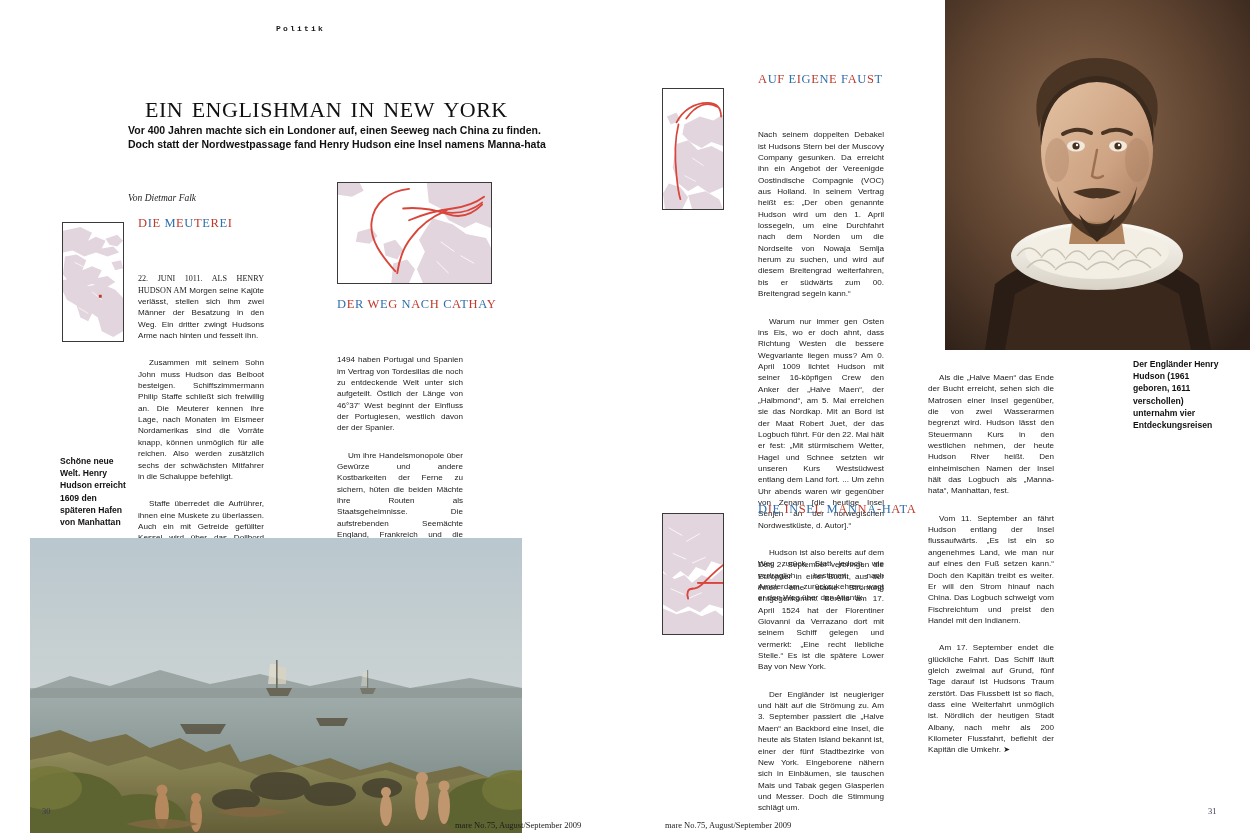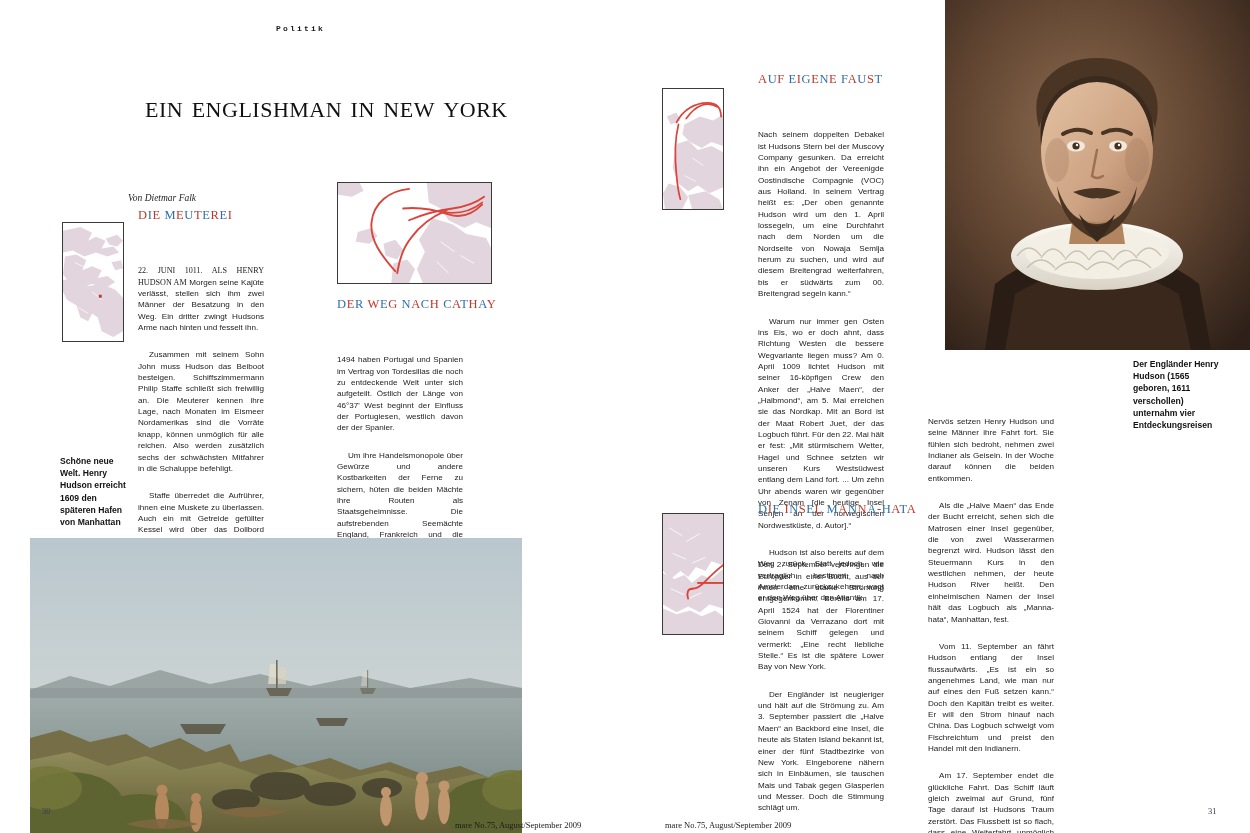--- a/index.html
+++ b/index.html
@@ -136,41 +136,45 @@
 </style>
 </head>
 <body>
 
 <div class="spread">
 
   <div class="kicker" style="left:276px; top:24px;">Politik</div>
 
   <div class="headline" style="left:128px; top:88px;">Ein Englishman in New York</div>
 
+  <div class="standfirst" style="left:128px; top:123px; width:440px;">
+    <div>Vor 400 Jahren machte sich ein Londoner auf, einen Seeweg nach China zu finden.</div>
+    <div>Doch statt der Nordwestpassage fand Henry Hudson eine Insel namens Manna-hata</div>
+  </div>
 
   <div class="byline" style="left:128px; top:193px;">Von Dietmar Falk</div>
 
   <div class="map" style="left:62px; top:222px; width:62px; height:120px;">
     <svg viewBox="0 0 62 120" preserveAspectRatio="none">
       <rect x="0" y="0" width="62" height="120" fill="#ffffff"></rect>
       <g fill="#e3d5de">
         <path d="M0 8 L18 4 L30 10 L26 18 L34 14 L44 18 L40 26 L52 24 L58 30 L46 34 L34 30 L22 34 L10 28 L0 30 Z"></path>
         <path d="M2 34 L14 32 L24 38 L20 48 L30 44 L40 48 L36 56 L46 54 L54 60 L44 66 L30 62 L18 66 L6 60 L0 52 Z"></path>
         <path d="M0 58 L12 56 L26 64 L40 62 L54 68 L62 76 L62 110 L52 116 L40 110 L36 96 L30 92 L26 100 L18 96 L14 84 L4 78 L0 70 Z"></path>
         <path d="M44 16 L56 12 L62 18 L56 24 L48 22 Z"></path>
         <path d="M50 40 L60 38 L62 46 L54 48 Z"></path>
       </g>
       <g fill="none" stroke="#ffffff" stroke-width="0.7">
         <path d="M12 40 L24 46 M30 70 L40 78 M16 86 L26 92"></path>
       </g>
       <rect x="37" y="73" width="3" height="3" fill="#c0392b"></rect>
     </svg>
   </div>
 
-  <div class="col" style="left:138px; top:210px; width:126px;">
+  <div class="col" style="left:138px; top:218px; width:126px;">
     <div class="sec-head"><span class="r">D</span><span class="b">I</span><span class="r">E</span><span class="b">&nbsp;M</span><span class="r">E</span><span class="b">U</span><span class="r">T</span><span class="b">E</span><span class="r">R</span><span class="b">E</span><span class="r">I</span></div>
     <p class="first"><span class="lede">22. JUNI 1011. ALS HENRY HUDSON AM</span> <span>Morgen seine Kajüte verlässt, stellen sich ihm zwei Männer der Besatzung in den Weg. Ein dritter zwingt Hudsons Arme nach hinten und fesselt ihn.</span></p>
     <p>Zusammen mit seinem Sohn John muss Hudson das Beiboot besteigen. Schiffszimmermann Philip Staffe schließt sich freiwillig an. Die Meuterer kennen ihre Lage, nach Monaten im Eismeer Nordamerikas sind die Vorräte knapp, können unmöglich für alle reichen. Also werden zusätzlich sechs der schwächsten Mitfahrer in die Schaluppe befehligt.</p>
     <p>Staffe überredet die Aufrührer, ihnen eine Muskete zu überlassen. Auch ein mit Getreide gefüllter Kessel wird über das Dollbord gereicht. Doch jeder weiß: So ausgerüstet kann niemand in einer Region überleben, in der auch im Sommer Eisschollen treiben. Das Beiboot wird einige Wellenschläge hinter dem Schiff hergezogen. Dann wird das Seil gekappt.</p>
   </div>
 
   <div class="caption" style="left:60px; top:455px; width:72px;">Schöne neue Welt. Henry Hudson erreicht 1609 den späteren Hafen von Manhattan</div>
 
   <div class="map" style="left:337px; top:182px; width:155px; height:102px;">
     <svg viewBox="0 0 155 102" preserveAspectRatio="none">
@@ -337,21 +341,20 @@
   </div>
 
   <div class="col" style="left:758px; top:504px; width:126px;">
     <div class="sec-head"><span class="b">D</span><span class="r">I</span><span class="b">E</span><span class="r">&nbsp;I</span><span class="b">N</span><span class="r">S</span><span class="b">E</span><span class="r">L</span><span class="b">&nbsp;M</span><span class="r">A</span><span class="b">N</span><span class="r">N</span><span class="b">A</span><span class="r">-</span><span class="b">H</span><span class="r">A</span><span class="b">T</span><span class="r">A</span></div>
     <p class="first">Den 2. September verbringen die Europäer in einer Bucht, aus der ihnen eine starke Strömung entgegenkommt. Bereits am 17. April 1524 hat der Florentiner Giovanni da Verrazano dort mit seinem Schiff gelegen und vermerkt: „Eine recht liebliche Stelle.“ Es ist die spätere Lower Bay von New York.</p>
     <p>Der Engländer ist neugieriger und hält auf die Strömung zu. Am 3. September passiert die „Halve Maen“ an Backbord eine Insel, die heute als Staten Island bekannt ist, einer der fünf Stadtbezirke von New York. Eingeborene nähern sich in Einbäumen, sie tauschen Mais und Tabak gegen Glasperlen und Messer. Doch die Stimmung schlägt um.</p>
     <p>Als am 0. September das mit fünf Mann besetzte Beiboot von einer Erkundungsfahrt zurückkehrt, nähern sich zwei Kanus mit mehr als 20 Kriegern. Es kommt zum Kampf. Einer der Matrosen, John Coleman, wird „durch einen in seine Kehle geschossenen Pfeil getötet“, notiert Robert Juet. Er erwähnt nicht, warum der Matrose getötet wurde. Vielleicht eine Provokation seitens der Europäer, vielleicht ein unmotivierter Angriff der Indianer?</p>
   </div>
 
   <div class="col" style="left:928px; top:372px; width:126px;">
-    <p class="first">Nervös setzen Henry Hudson und seine Männer ihre Fahrt fort. Sie fühlen sich bedroht, nehmen zwei Indianer als Geisein. In der Woche darauf können die beiden entkommen.</p>
     <p>Als die „Halve Maen“ das Ende der Bucht erreicht, sehen sich die Matrosen einer Insel gegenüber, die von zwei Wasserarmen begrenzt wird. Hudson lässt den Steuermann Kurs in den westlichen nehmen, der heute Hudson River heißt. Den einheimischen Namen der Insel hält das Logbuch als „Manna-hata“, Manhattan, fest.</p>
     <p>Vom 11. September an fährt Hudson entlang der Insel flussaufwärts. „Es ist ein so angenehmes Land, wie man nur auf eines den Fuß setzen kann.“ Doch den Kapitän treibt es weiter. Er will den Strom hinauf nach China. Das Logbuch schweigt vom Fischreichtum und preist den Handel mit den Indianern.</p>
     <p>Am 17. September endet die glückliche Fahrt. Das Schiff läuft gleich zweimal auf Grund, fünf Tage darauf ist Hudsons Traum zerstört. Das Flussbett ist so flach, dass eine Weiterfahrt unmöglich ist. Nördlich der heutigen Stadt Albany, nach mehr als 200 Kilometer Flussfahrt, befiehlt der Kapitän die Umkehr. ➤</p>
   </div>
 
   <div class="portrait" style="left:945px; top:0px; width:305px; height:350px;">
     <svg viewBox="0 0 305 350" preserveAspectRatio="none">
       <defs>
         <radialGradient id="bgR" cx="45%" cy="38%" r="78%">
           <stop offset="0%" stop-color="#8d6b4f"></stop>
@@ -414,21 +417,21 @@
       <path d="M134 214 Q152 238 170 214 Q164 232 152 242 Q140 232 134 214 Z" fill="#3a2a1d"></path>
 
       <ellipse cx="112" cy="160" rx="12" ry="22" fill="#a67c5e" opacity="0.35"></ellipse>
       <ellipse cx="192" cy="160" rx="12" ry="22" fill="#a67c5e" opacity="0.35"></ellipse>
 
       <rect x="0" y="0" width="305" height="350" fill="none"></rect>
       <path d="M0 0 L305 0 L305 350 L0 350 Z" fill="none" stroke="#241a12" stroke-width="0"></path>
     </svg>
   </div>
 
-  <div class="caption" style="left:1133px; top:358px; width:90px;">Der Engländer Henry Hudson (1565 geboren, 1611 verschollen) unternahm vier Entdeckungsreisen</div>
+  <div class="caption" style="left:1133px; top:358px; width:90px;">Der Engländer Henry Hudson (1961 geboren, 1611 verschollen) unternahm vier Entdeckungsreisen</div>
 
   <div class="folio-num" style="left:42px; top:806px;">30</div>
   <div class="folio" style="left:455px; top:806px;">mare No.75, August/September 2009</div>
 
   <div class="folio" style="left:665px; top:806px;">mare No.75, August/September 2009</div>
   <div class="folio-num" style="left:1208px; top:806px;">31</div>
 
   <div class="gutter"></div>
 </div>
 

